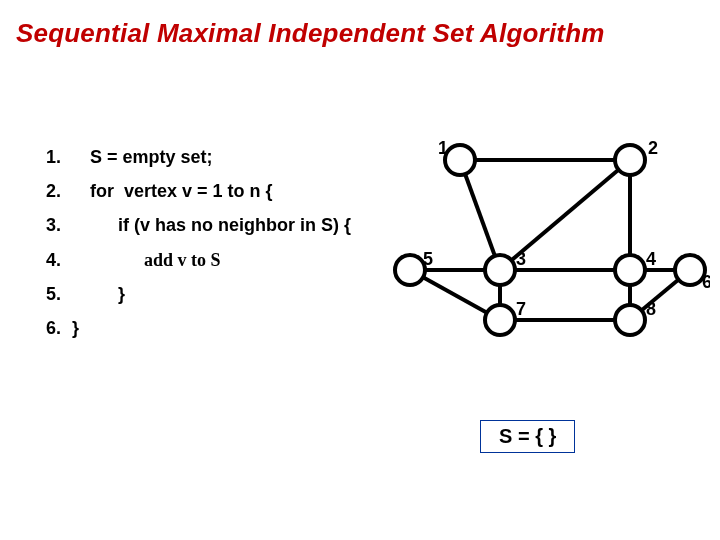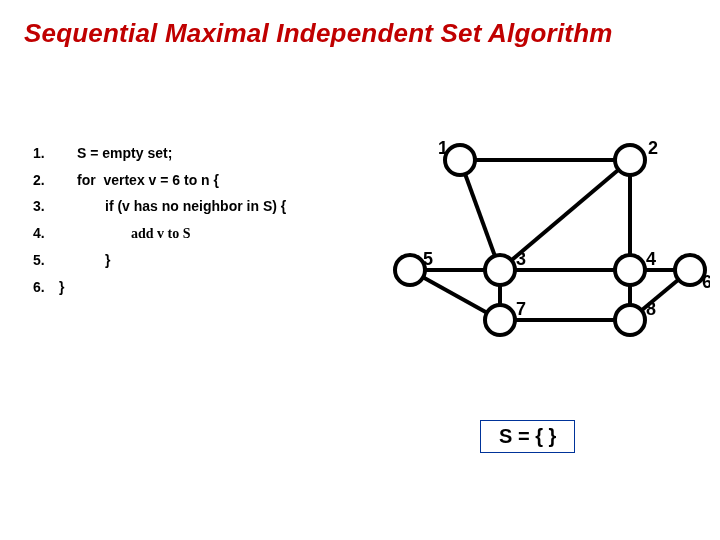--- a/index.html
+++ b/index.html
@@ -8,34 +8,34 @@
     width: 720px;
     height: 540px;
     background: #fff;
     font-family: Arial, Helvetica, sans-serif;
   }
   .slide {
     position: relative;
     width: 651px;
     height: 540px;
     box-sizing: border-box;
-    padding: 18px 24px;
+    padding: 18px 16px;
   }
   .title {
     font-size: 26px;
     font-weight: bold;
     font-style: italic;
     color: #c00000;
     letter-spacing: 0.2px;
   }
   .code {
     position: absolute;
-    left: 33px;
+    left: 46px;
     top: 140px;
-    font-size: 14px;
+    font-size: 18px;
     font-weight: bold;
     color: #000;
     line-height: 1.9;
   }
   .code-line { white-space: pre; }
   .num { display: inline-block; width: 26px; }
   .i1 { padding-left: 18px; display: inline-block; }
   .i2 { padding-left: 46px; display: inline-block; }
   .i3 { padding-left: 72px; display: inline-block; font-family: Liberation Serif, serif; }
 
@@ -74,21 +74,21 @@
 </style>
 </head>
 <body>
 
 <div class="slide">
 
   <div class="title">Sequential Maximal Independent Set Algorithm</div>
 
   <div class="code">
     <div class="code-line"><span class="num">1.</span><span class="i1">S = empty set;</span></div>
-    <div class="code-line"><span class="num">2.</span><span class="i1">for  vertex v = 6 to n {</span></div>
+    <div class="code-line"><span class="num">2.</span><span class="i1">for  vertex v = 1 to n {</span></div>
     <div class="code-line"><span class="num">3.</span><span class="i2">if (v has no neighbor in S) {</span></div>
     <div class="code-line"><span class="num">4.</span><span class="i3">add v to S</span></div>
     <div class="code-line"><span class="num">5.</span><span class="i2">}</span></div>
     <div class="code-line"><span class="num">6.</span><span>}</span></div>
   </div>
 
   <svg class="graph" viewBox="0 0 320 260">
 
     <line class="edge" x1="70" y1="30" x2="240" y2="30"></line>
     <line class="edge" x1="70" y1="30" x2="110" y2="140"></line>

